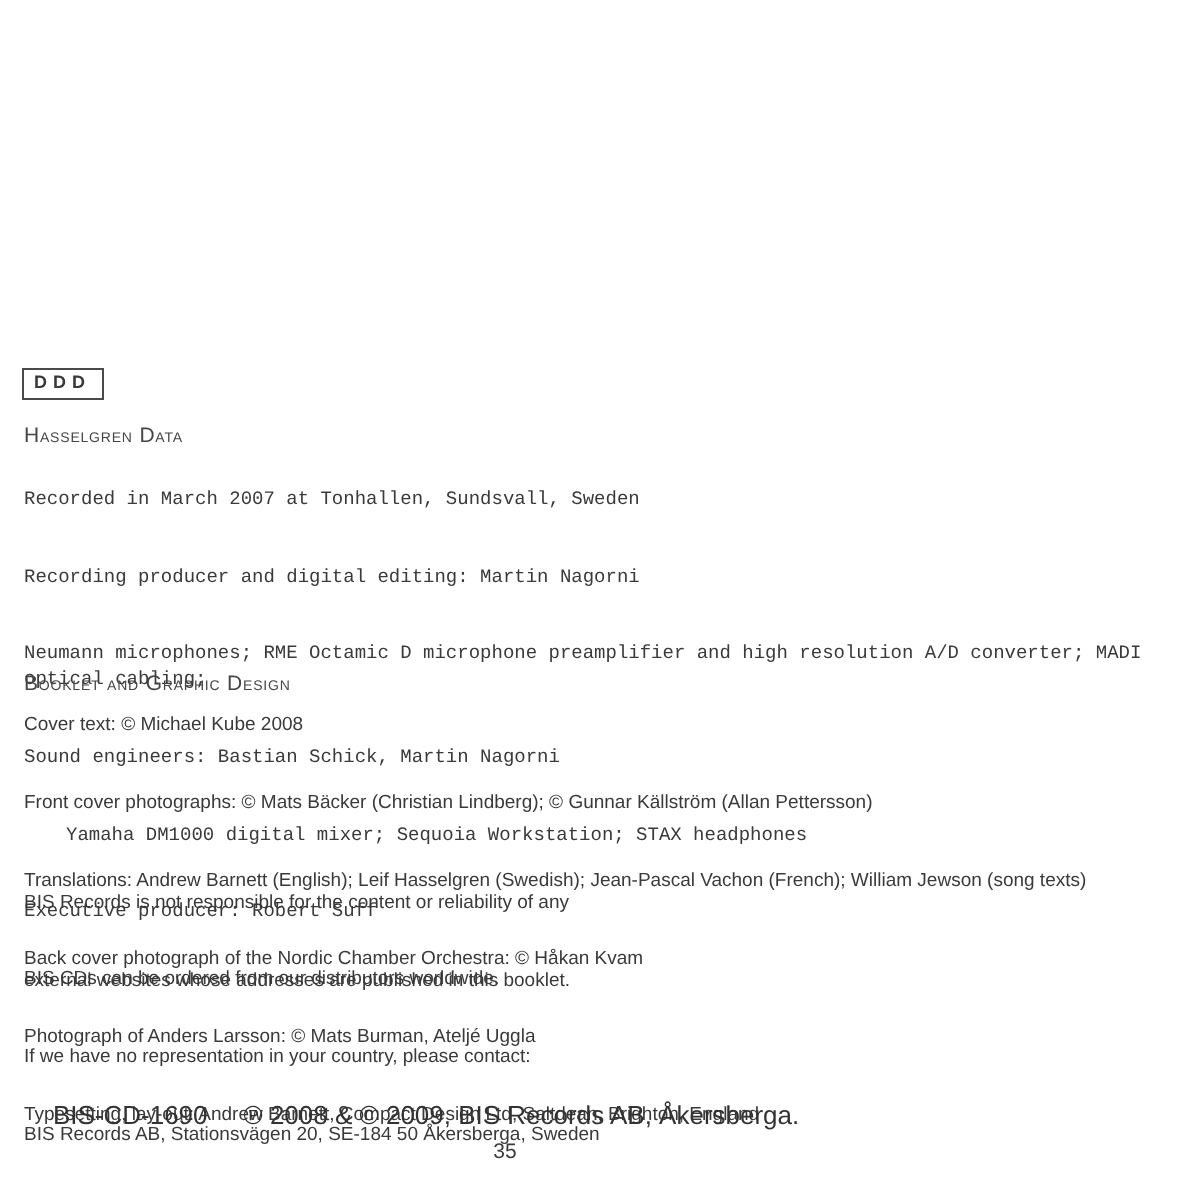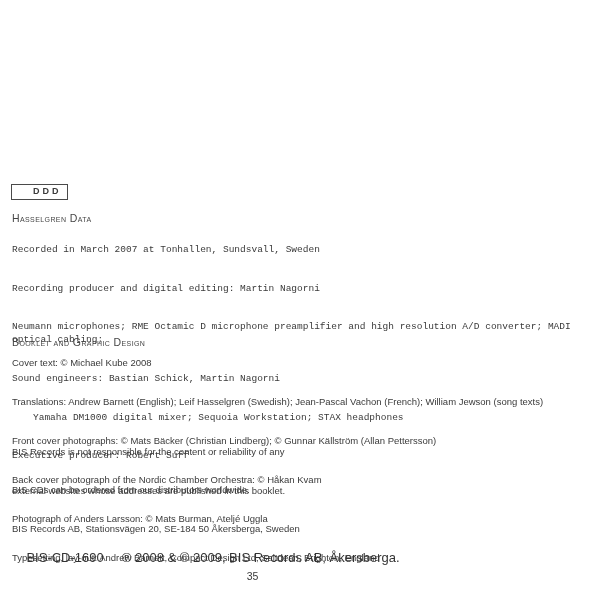--- a/index.html
+++ b/index.html
@@ -14,21 +14,21 @@
     background: #ffffff;
     font-family: "Liberation Sans", sans-serif;
     color: #3a3a3a;
     overflow: hidden;
   }
   .ddd-box {
     position: absolute;
     top: 184px;
     left: 11px;
     border: 1.5px solid #4a4a4a;
-    padding: 1px 5px 2px 21px;
+    padding: 1px 5px 2px 5px;
     font-size: 9px;
     font-weight: bold;
     letter-spacing: 3px;
     color: #3a3a3a;
     line-height: 11px;
   }
   .sec-heading {
     position: absolute;
     left: 12px;
     font-variant: small-caps;
@@ -91,34 +91,35 @@
     <div class="line">Neumann microphones; RME Octamic D microphone preamplifier and high resolution A/D converter; MADI optical cabling;</div>
     <div class="line">Sound engineers: Bastian Schick, Martin Nagorni</div>
     <div class="line indent">Yamaha DM1000 digital mixer; Sequoia Workstation; STAX headphones</div>
     <div class="line">Executive producer: Robert Suff</div>
   </div>
 
   <div class="sec-heading heading-design">Booklet and Graphic Design</div>
 
   <div class="lines lines-design">
     <div class="line">Cover text: © Michael Kube 2008</div>
+    <div class="line">Front cover photographs: © Mats Bäcker (Christian Lindberg); © Gunnar Källström (Allan Pettersson)</div>
     <div class="line">Translations: Andrew Barnett (English); Leif Hasselgren (Swedish); Jean-Pascal Vachon (French); William Jewson (song texts)</div>
-    <div class="line">Front cover photographs: © Mats Bäcker (Christian Lindberg); © Gunnar Källström (Allan Pettersson)</div>
     <div class="line">Back cover photograph of the Nordic Chamber Orchestra: © Håkan Kvam</div>
     <div class="line">Photograph of Anders Larsson: © Mats Burman, Ateljé Uggla</div>
     <div class="line">Typesetting, lay-out: Andrew Barnett, Compact Design Ltd, Saltdean, Brighton, England</div>
   </div>
 
   <div class="lines lines-disclaimer">
     <div class="line">BIS Records is not responsible for the content or reliability of any</div>
     <div class="line">external websites whose addresses are published in this booklet.</div>
   </div>
 
   <div class="lines lines-ordering">
     <div class="line">BIS CDs can be ordered from our distributors worldwide.</div>
+    <div class="line">If we have no representation in your country, please contact:</div>
     <div class="line">BIS Records AB, Stationsvägen 20, SE-184 50 Åkersberga, Sweden</div>
     
     
   </div>
 
   <div class="catalogue">
     <span class="cat-number">BIS-CD-1690</span><span>℗ 2008 &amp; © 2009, BIS Records AB, Åkersberga.</span>
   </div>
 
   <div class="page-number">35</div>

